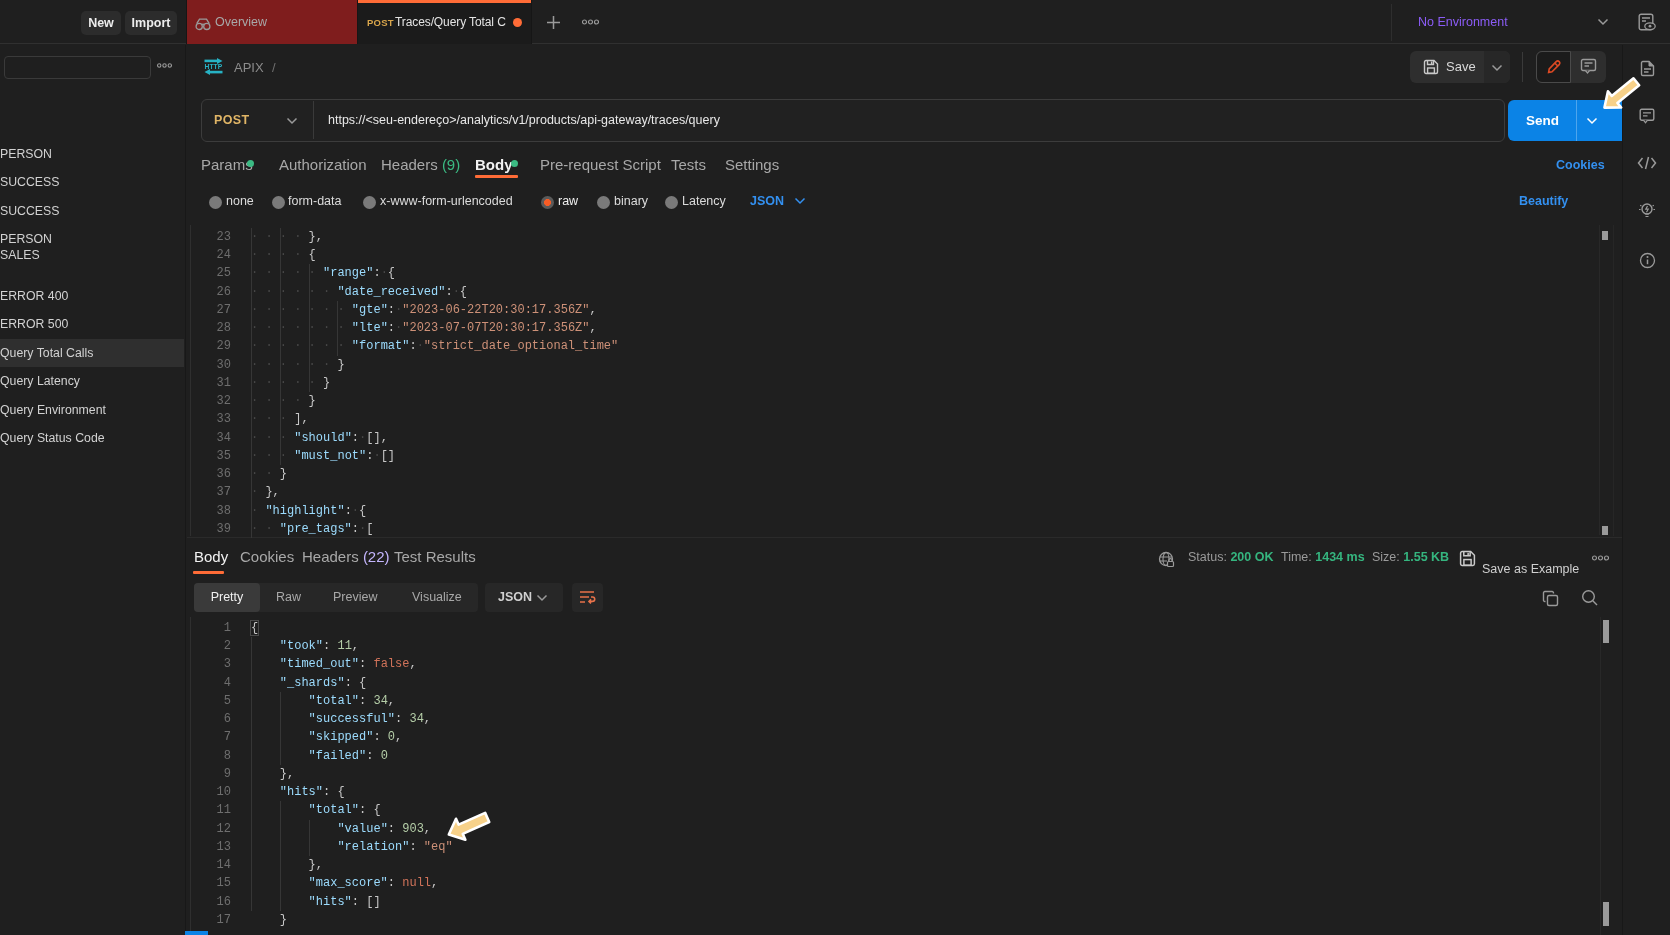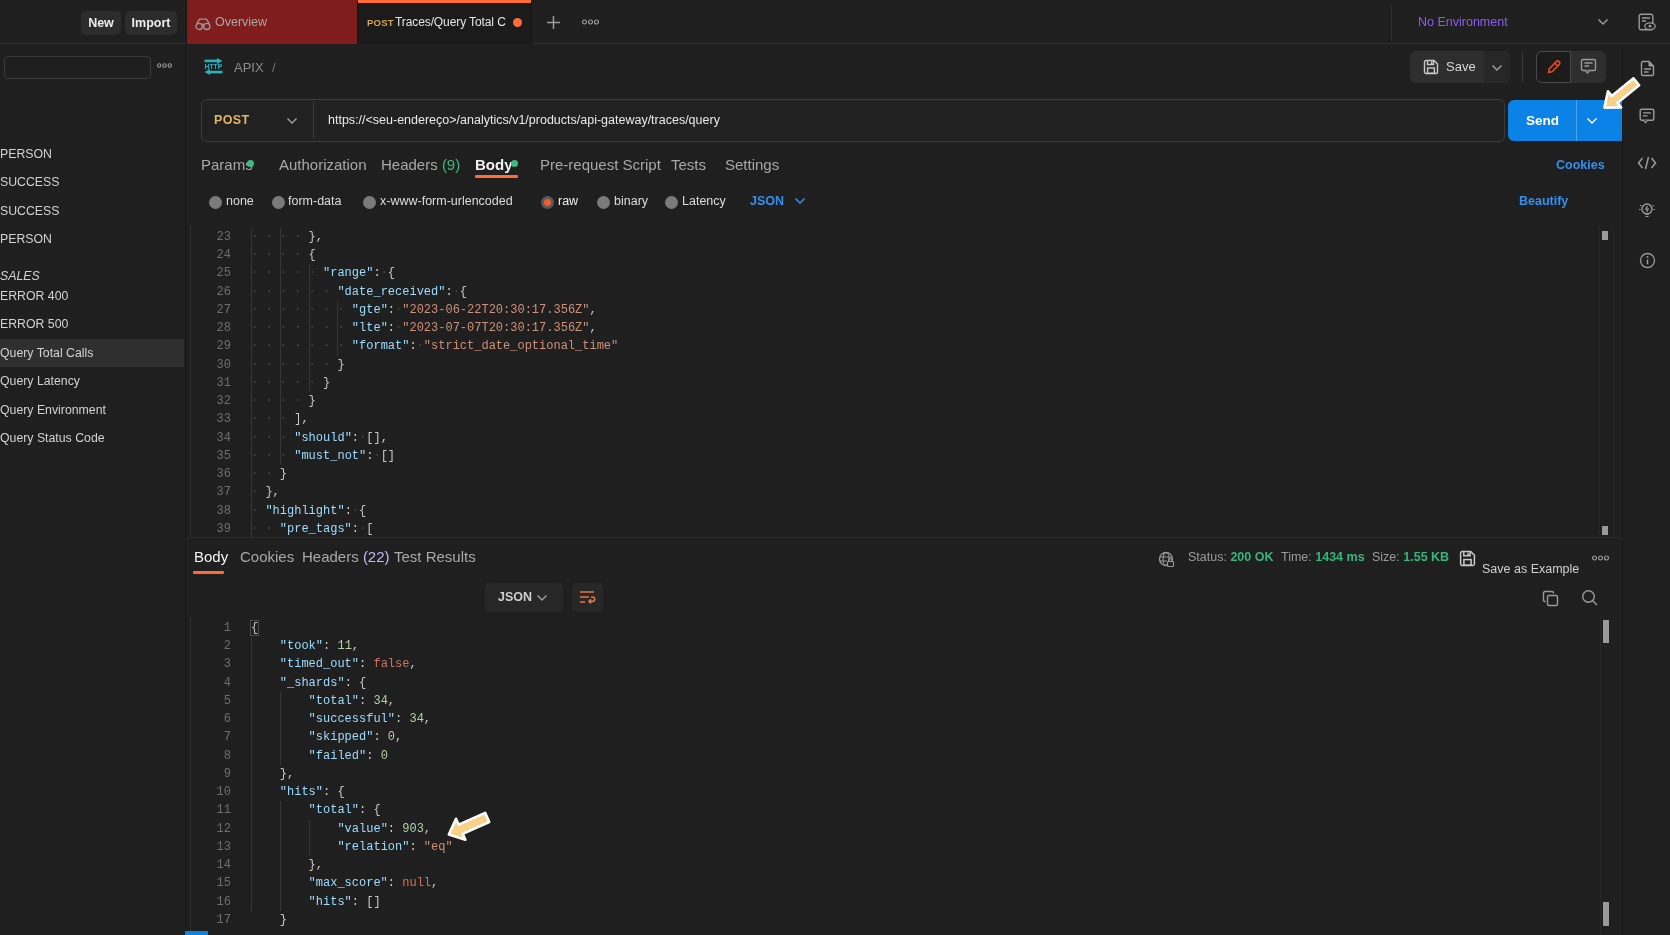--- a/index.html
+++ b/index.html
@@ -124,21 +124,21 @@
   <div id="sb-search"></div>
   <svg class="icon" style="left:157px;top:18px" width="15" height="5" viewBox="0 0 15 5">
     <circle cx="2.2" cy="2.5" r="1.7" fill="none" stroke="#9a9a9a" stroke-width="1.1"></circle>
     <circle cx="7.5" cy="2.5" r="1.7" fill="none" stroke="#9a9a9a" stroke-width="1.1"></circle>
     <circle cx="12.8" cy="2.5" r="1.7" fill="none" stroke="#9a9a9a" stroke-width="1.1"></circle>
   </svg>
   <div class="sb-item" style="top:95px;">PERSON</div>
   <div class="sb-item" style="top:123.4px;">SUCCESS</div>
   <div class="sb-item" style="top:151.8px;">SUCCESS</div>
   <div class="sb-item" style="top:180.2px;">PERSON</div>
-  <div class="sb-item" style="top:217px;font-style:italic;">SALES</div>
+  <div class="sb-item" style="top:196px;">SALES</div>
   <div class="sb-item" style="top:237px;">ERROR 400</div>
   <div class="sb-item" style="top:265.4px;">ERROR 500</div>
   <div class="sb-item sb-hl" style="top:293.8px;">Query Total Calls</div>
   <div class="sb-item" style="top:322.2px;">Query Latency</div>
   <div class="sb-item" style="top:350.6px;">Query Environment</div>
   <div class="sb-item" style="top:379px;">Query Status Code</div>
 </div>
 
 <div id="main">
 
@@ -246,20 +246,26 @@
     <path d="M4.5 1.8 V5.5 H10.5 V1.8 M8.6 2.5 V4.7" fill="none" stroke="#c9c9c9" stroke-width="1.4"></path>
     <rect x="4.6" y="9" width="6.8" height="5.3" fill="none" stroke="#c9c9c9" stroke-width="1.4"></rect>
   </svg>
   <span class="abs" style="left:1295px;top:497px;line-height:30px;font-size:12.5px;color:#d0d0d0;margin-top:12px;">Save as Example</span>
   <svg class="icon" style="left:1405px;top:510px" width="17" height="6" viewBox="0 0 17 6">
     <circle cx="2.5" cy="3" r="2" fill="none" stroke="#9a9a9a" stroke-width="1.2"></circle>
     <circle cx="8.5" cy="3" r="2" fill="none" stroke="#9a9a9a" stroke-width="1.2"></circle>
     <circle cx="14.5" cy="3" r="2" fill="none" stroke="#9a9a9a" stroke-width="1.2"></circle>
   </svg>
 
+  <div class="seg" style="left:7px;top:537.5px;width:284px;">
+    <div class="on">Pretty</div>
+    <span class="segtxt" style="left:82px;">Raw</span>
+    <span class="segtxt" style="left:139px;">Preview</span>
+    <span class="segtxt" style="left:218px;">Visualize</span>
+  </div>
   <div class="seg" style="left:298px;top:537.5px;width:78px;">
     <span class="segtxt" style="left:13px;color:#d0d0d0;font-weight:700;">JSON</span>
     <svg class="icon" style="left:51px;top:11px" width="12" height="8" viewBox="0 0 12 8">
       <path d="M1.5 1.5 L6 6 L10.5 1.5" fill="none" stroke="#9a9a9a" stroke-width="1.5"></path>
     </svg>
   </div>
   <div class="seg" style="left:385px;top:537.5px;width:31px;">
     <svg class="icon" style="left:7px;top:7px" width="17" height="15" viewBox="0 0 17 15">
       <path d="M1 2 H15 M1 7 H10 M1 12 H6" stroke="#e8724a" stroke-width="1.6"></path>
       <path d="M12 7 H13.5 a2.2 2.2 0 0 1 0 4.4 H10.5 M12 9.2 L10 11.4 L12 13.4" fill="none" stroke="#e8724a" stroke-width="1.6"></path>

